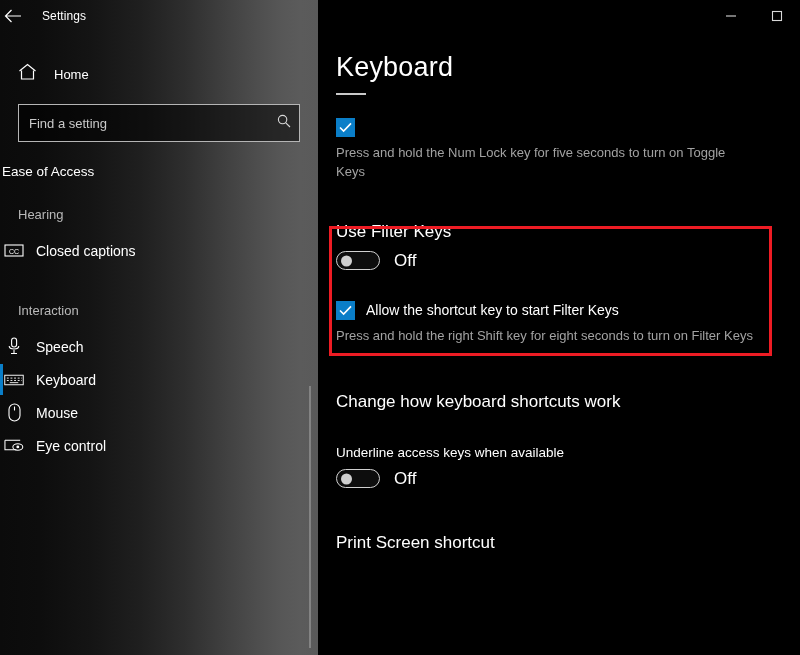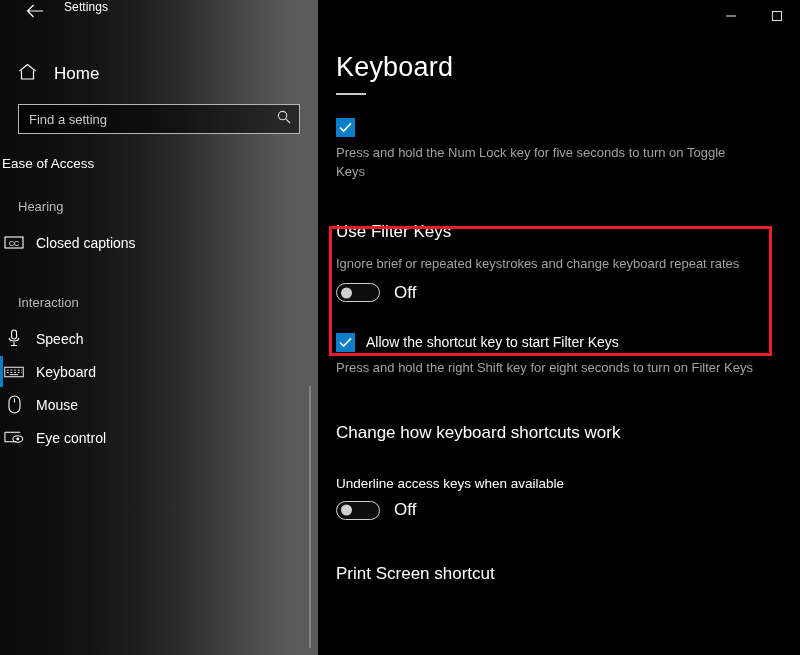--- a/index.html
+++ b/index.html
@@ -47,21 +47,22 @@
     right: 7px;
     top: 386px;
     width: 2px;
     height: 262px;
     background: rgba(200,200,200,0.38);
   }
 
   .titlebar-left {
     height: 32px;
     display: flex;
-    padding-left: 24px;
+    align-items: center;
+    padding-left: 2px;
     gap: 18px;
   }
 
   .back-arrow {
     width: 22px;
     height: 22px;
     display: flex;
     align-items: center;
     justify-content: center;
     cursor: pointer;
@@ -77,27 +78,27 @@
     display: flex;
     align-items: center;
     gap: 17px;
     padding-left: 18px;
     margin-top: 29px;
     height: 26px;
     cursor: pointer;
   }
 
   .home-label {
-    font-size: 17px;
+    font-size: 13px;
     color: #ffffff;
   }
 
   .search-wrap {
     margin: 17px 18px 0 18px;
-    height: 30px;
+    height: 38px;
     position: relative;
     background: rgba(0,0,0,0.55);
     border: 1px solid #b5b5b5;
     display: flex;
     align-items: center;
     cursor: text;
   }
 
   .search-input {
     flex: 1;
@@ -434,21 +435,20 @@
         <span class="checkbox">
           <svg width="13" height="11" viewBox="0 0 13 11">
             <path d="M1 5.5 L4.6 9 L12 1.4" stroke="#ffffff" stroke-width="1.6" fill="none"></path>
           </svg>
         </span>
       </div>
       <div class="desc">Press and hold the Num Lock key for five seconds to turn on Toggle Keys</div>
 
       <div class="sec-gap-xl" style="margin-top:40px">
         <div class="block-heading">Use Filter Keys</div>
-        <div class="desc" style="margin-top:13px">Ignore brief or repeated keystrokes and change keyboard repeat rates</div>
         <div class="toggle-row">
           <span class="toggle">
             <span class="knob"></span>
           </span>
           <span class="toggle-state">Off</span>
         </div>
       </div>
 
       <div style="margin-top:30px">
         <div class="check-row">

